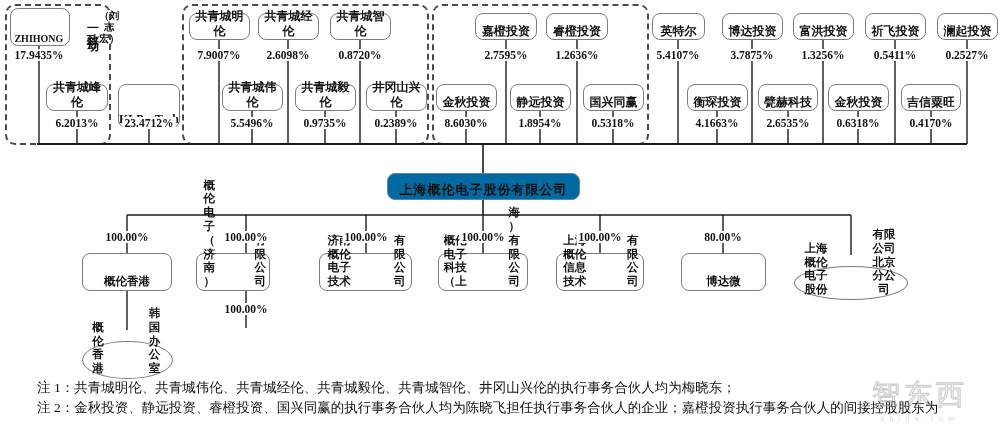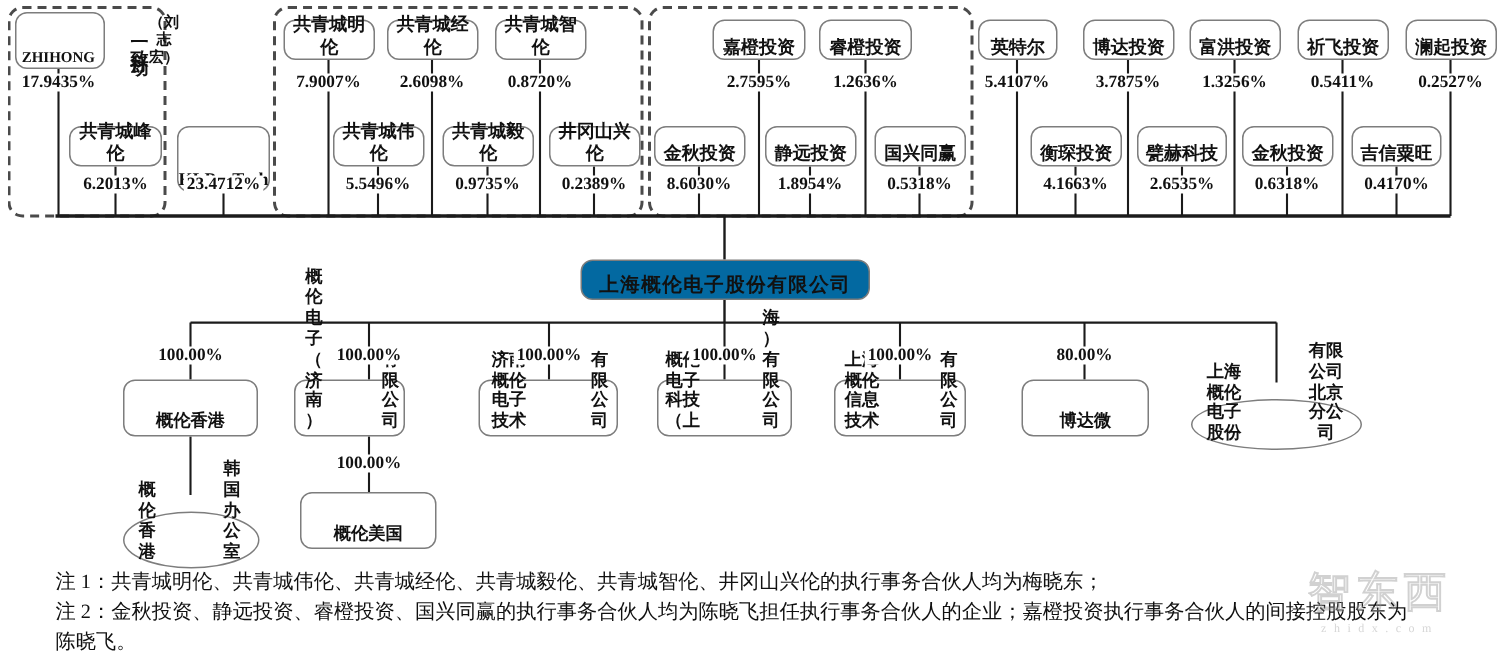--- a/index.html
+++ b/index.html
@@ -191,26 +191,24 @@
     <span>上海概伦电子股份</span>
     <span>有限公司北京分公司</span>
   </div>
 
   <div class="box sub ellipse" style="left:82px;top:330px;width:91px;height:38px">
     <span>概伦香港</span>
     <span>韩国办公室</span>
   </div>
 
   <div class="pct" style="left:246px;top:303px">100.00%</div>
-  <div class="box sub" style="left:200px;top:328px;width:91px;height:38px">概伦美国</div>
 
   <div class="notes">
     <div>注 1：共青城明伦、共青城伟伦、共青城经伦、共青城毅伦、共青城智伦、井冈山兴伦的执行事务合伙人均为梅晓东；</div>
     <div>注 2：金秋投资、静远投资、睿橙投资、国兴同赢的执行事务合伙人均为陈晓飞担任执行事务合伙人的企业；嘉橙投资执行事务合伙人的间接控股股东为</div>
-    <div>陈晓飞。</div>
   </div>
 
   <div class="wm">
     <div class="wm-logo">智东西</div>
     <div class="wm-sub">zhidx.com</div>
   </div>
 
 </div>
 
 </body></html>

